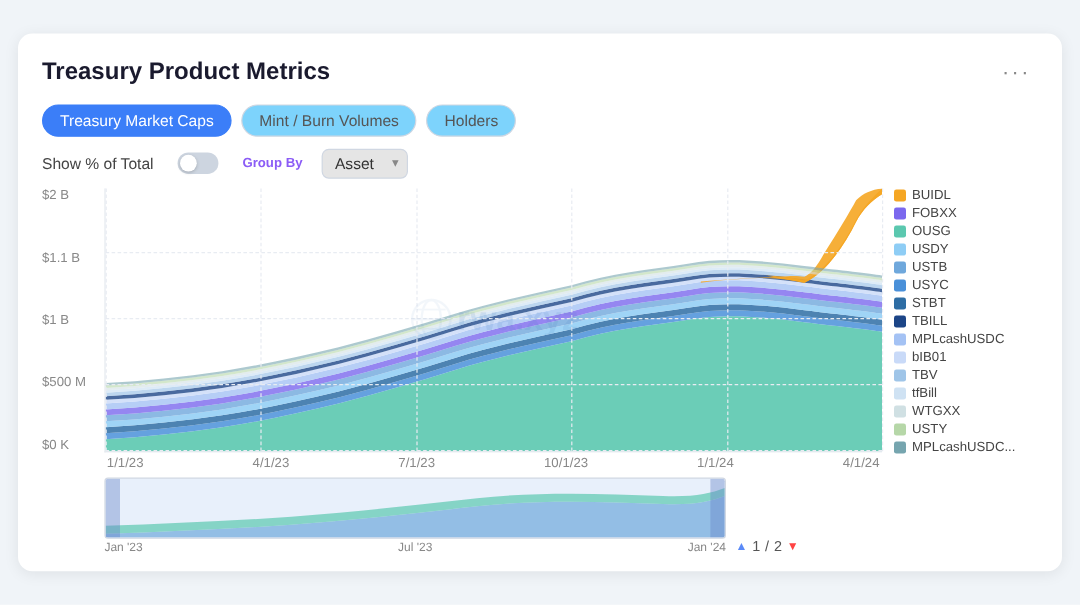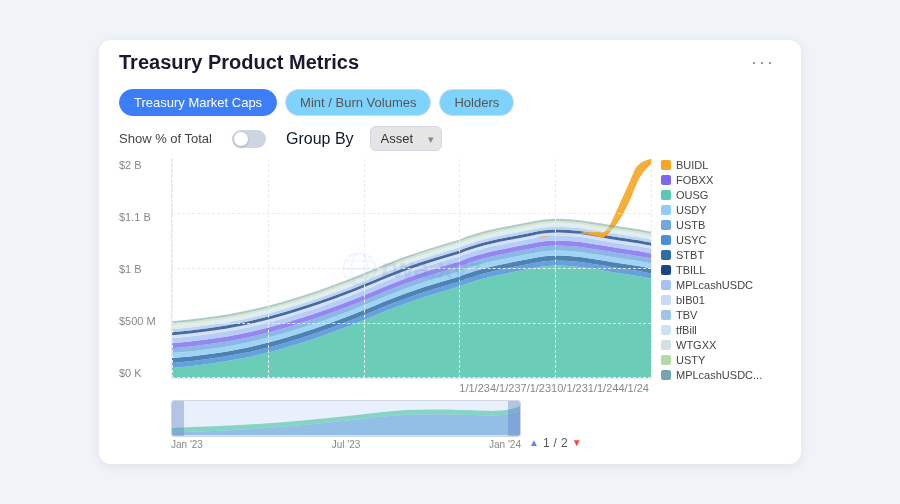--- a/index.html
+++ b/index.html
@@ -10,22 +10,22 @@
       align-items: center;
       justify-content: center;
       width: 900px;
       height: 504px;
       overflow: hidden;
     }
     .card {
       background: #fff;
       border-radius: 12px;
       box-shadow: 0 2px 12px rgba(0,0,0,0.08);
-      width: 702px;
-      padding: 8px 20px 14px 20px;
+      width: 870px;
+      padding: 18px 20px 14px 20px;
     }
     .header-row {
       display: flex;
       align-items: center;
       justify-content: space-between;
       margin-bottom: 12px;
     }
     .title {
       font-size: 20px;
       font-weight: 600;
@@ -102,22 +102,23 @@
       width: 14px;
       height: 14px;
       background: #fff;
       border-radius: 50%;
       top: 2px;
       left: 2px;
       transition: left 0.2s;
       box-shadow: 0 1px 3px rgba(0,0,0,0.2);
     }
     .group-by-label {
-      font-size: 16px;
-      color: #0f172a;
+      font-size: 11px;
+      color: #8b5cf6;
+      font-weight: bold;
     }
     .group-by-select {
       border: 1.5px solid #d0d7e2;
       border-radius: 6px;
       padding: 4px 24px 4px 10px;
       font-size: 13px;
       color: #333;
       background: #e5e5e5;
       appearance: none;
       cursor: pointer;
@@ -157,21 +158,20 @@
       width: 52px;
       padding-right: 6px;
       font-size: 11px;
       color: #888;
       height: 220px;
     }
     .chart-and-x {
       flex: 1;
       display: flex;
       flex-direction: column;
-      align-items: flex-end;
     }
     .main-chart {
       width: 100%;
       height: 220px;
       position: relative;
       border-left: 1px solid #e5e9ef;
       border-bottom: 1px solid #e5e9ef;
     }
     .watermark {
       position: absolute;

